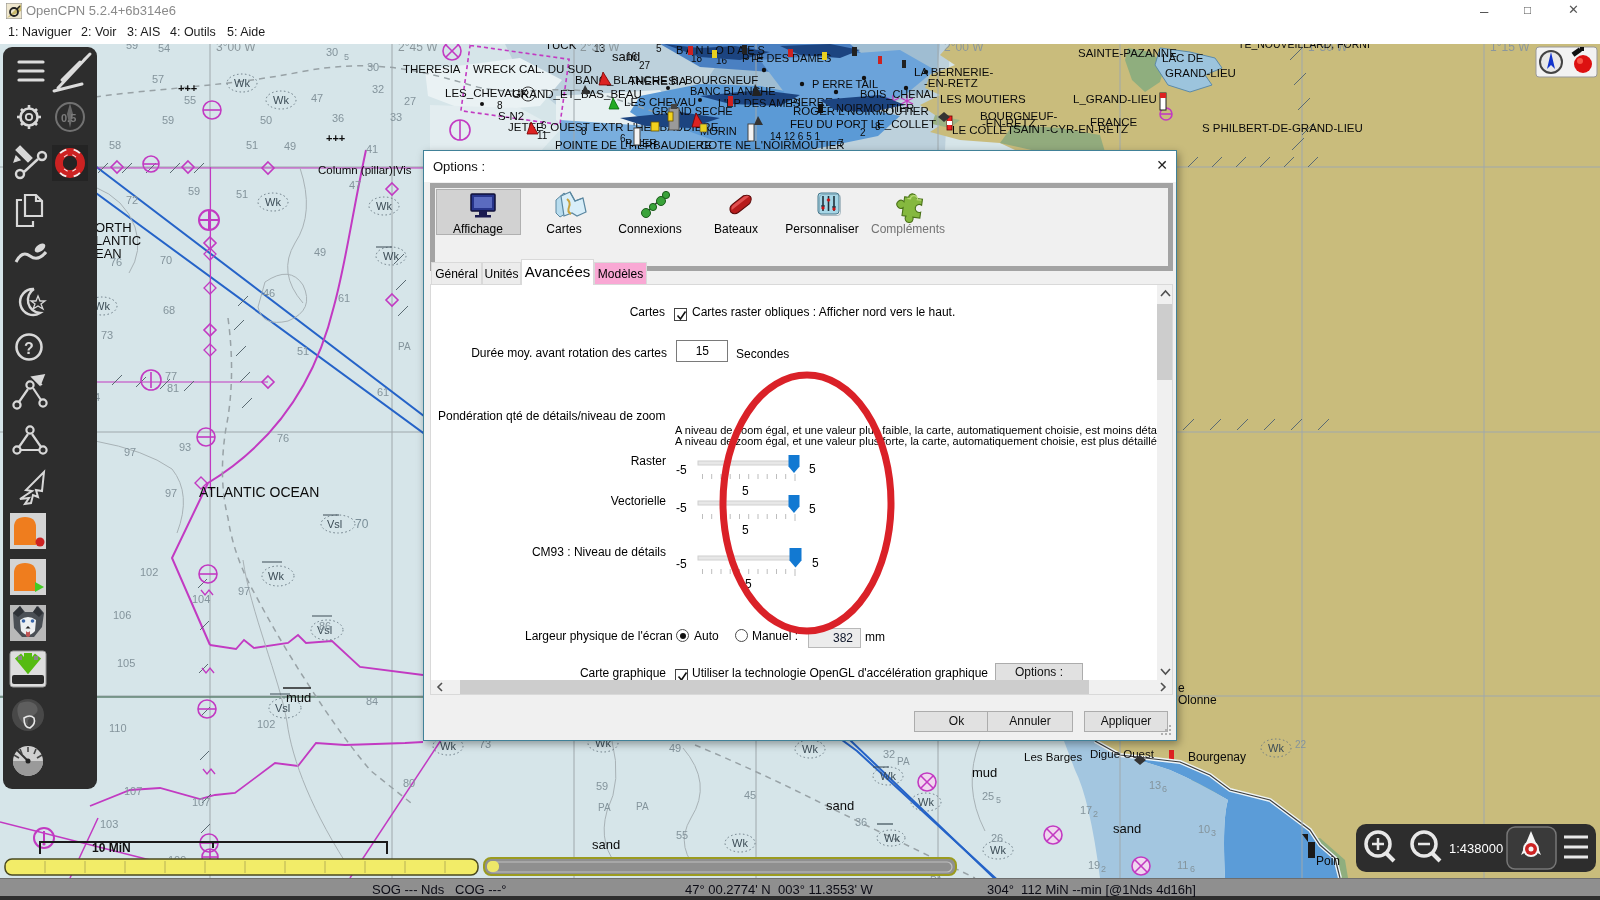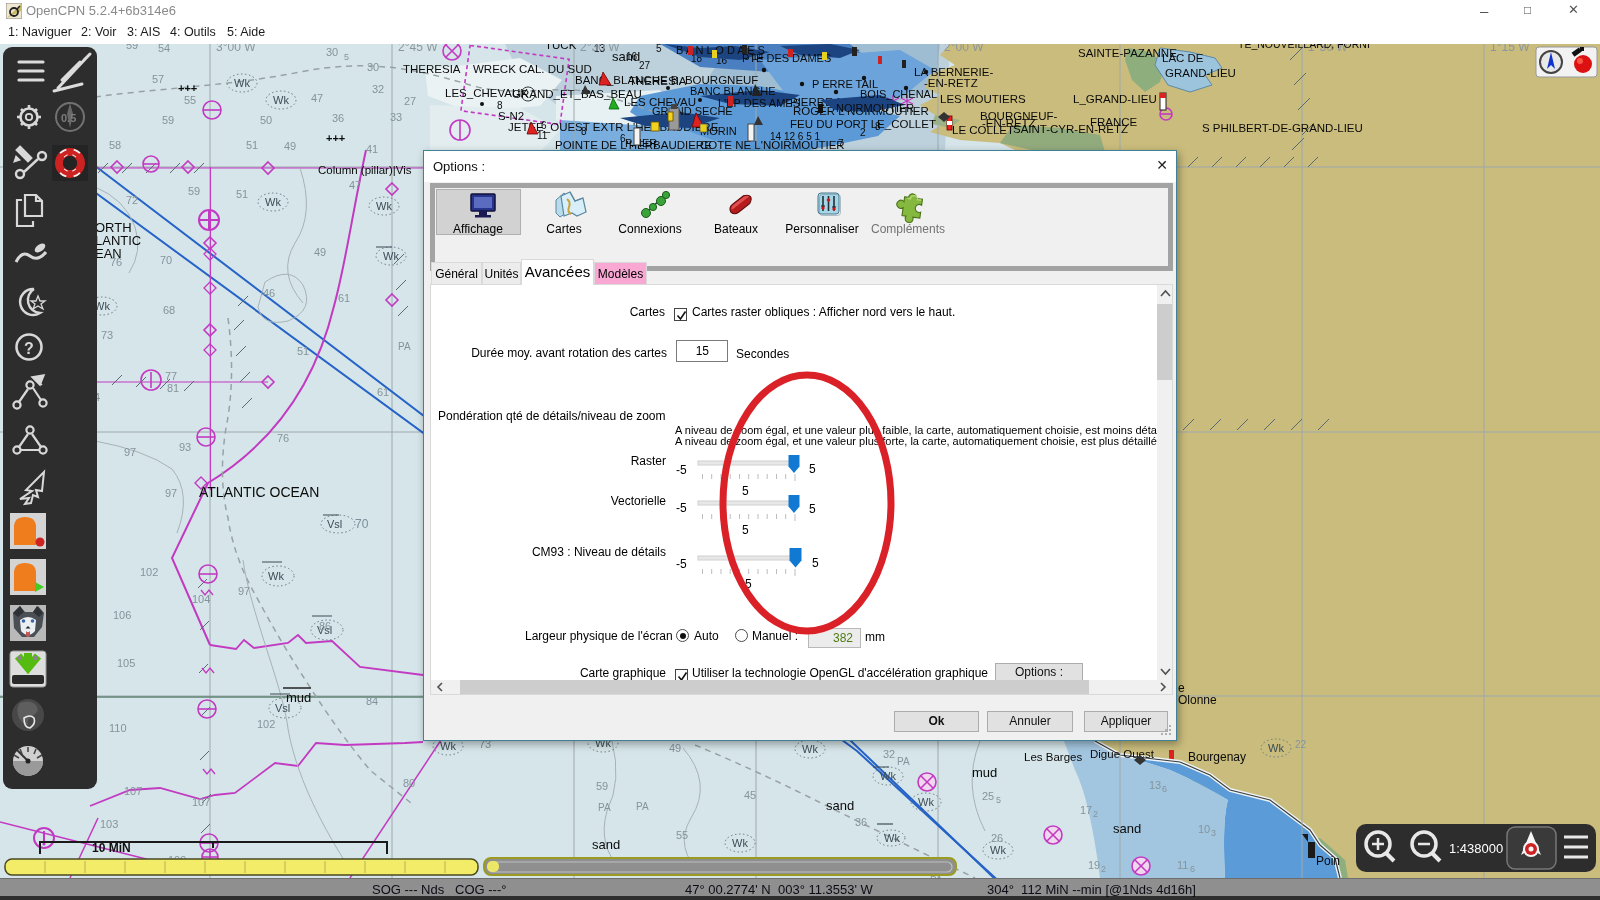--- a/index.html
+++ b/index.html
@@ -755,21 +755,21 @@
     <path d="M357.5,210 h11 v11.5 l-5.5,6.5 l-5.5,-6.5 z"></path>
     <path d="M358.5,263 h12 v12.5 l-6,7 l-6,-7 z"></path>
    </g>
   </svg>
   <div class="rlab" style="left:94px;top:344px;width:140px;">Largeur physique de l'écran</div>
   <div style="position:absolute;left:245px;top:344px;width:13px;height:13px;border:1px solid #4a4a4a;border-radius:50%;box-sizing:border-box;background:#fff;"></div>
   <div style="position:absolute;left:248.5px;top:347.5px;width:6px;height:6px;border-radius:50%;background:#111;"></div>
   <div class="lab12" style="left:263px;top:344px;">Auto</div>
   <div style="position:absolute;left:304px;top:344px;width:13px;height:13px;border:1px solid #4a4a4a;border-radius:50%;box-sizing:border-box;background:#fff;"></div>
   <div class="lab12" style="left:321px;top:344px;">Manuel :</div>
-  <div style="position:absolute;left:377px;top:343px;width:53px;height:20px;background:#ececec;border:1px solid #b8b8b8;box-sizing:border-box;font-size:12px;color:#4d7c0f;text-align:right;line-height:18px;padding-right:7px;">382</div>
+  <div style="position:absolute;left:377px;top:343px;width:53px;height:20px;background:#ececec;border:1px solid #b8b8b8;box-sizing:border-box;font-size:12px;color:#0f172a;text-align:right;line-height:18px;padding-right:7px;">382</div>
   <div class="lab12" style="left:434px;top:345px;">mm</div>
   <div class="rlab" style="left:95px;top:381px;width:140px;">Carte graphique</div>
   <div class="cb" style="left:244px;top:384px;">
           <svg width="13" height="13">
             <path d="M2.5,6.5 l3,3.5 l5,-7.5" stroke="#111" stroke-width="1.6" fill="none"></path>
           </svg>
         </div>
   <div class="lab12" style="left:261px;top:381px;">Utiliser la technologie OpenGL d'accélération graphique</div>
   <div class="btn" style="left:564px;top:378px;width:88px;height:19px;line-height:17px;border-bottom:none;">Options :</div>
   <div style="position:absolute;left:0px;top:395px;width:741px;height:14px;background:#f0f0f0;">
@@ -781,21 +781,21 @@
   </div>
   <div style="position:absolute;left:726px;top:0px;width:17px;height:395px;background:#f0f0f0;">
    <svg width="17" height="395">
     <rect x="0" y="19" width="17" height="76" fill="#cdcdcd"></rect>
     <path d="M4,11 l4.5,-5 l4.5,5" stroke="#505050" stroke-width="1.6" fill="none"></path>
     <path d="M4,384 l4.5,5 l4.5,-5" stroke="#505050" stroke-width="1.6" fill="none"></path>
    </svg>
   </div>
  </div>
 
- <div class="btn" style="left:470px;top:560px;width:85px;height:21px;line-height:19px;font-weight:bold;">Ok</div>
+ <div class="btn" style="left:490px;top:560px;width:85px;height:21px;line-height:19px;">Ok</div>
  <div class="btn" style="left:563px;top:560px;width:86px;height:21px;line-height:19px;">Annuler</div>
  <div class="btn" style="left:660px;top:560px;width:84px;height:21px;line-height:19px;">Appliquer</div>
  <svg style="position:absolute;right:3px;bottom:3px" width="12" height="12">
         <g fill="#b0b0b0">
           <rect x="8" y="8" width="2" height="2"></rect>
           <rect x="8" y="4" width="2" height="2"></rect>
           <rect x="8" y="0" width="2" height="2"></rect>
           <rect x="4" y="8" width="2" height="2"></rect>
           <rect x="4" y="4" width="2" height="2"></rect>
           <rect x="0" y="8" width="2" height="2"></rect>

